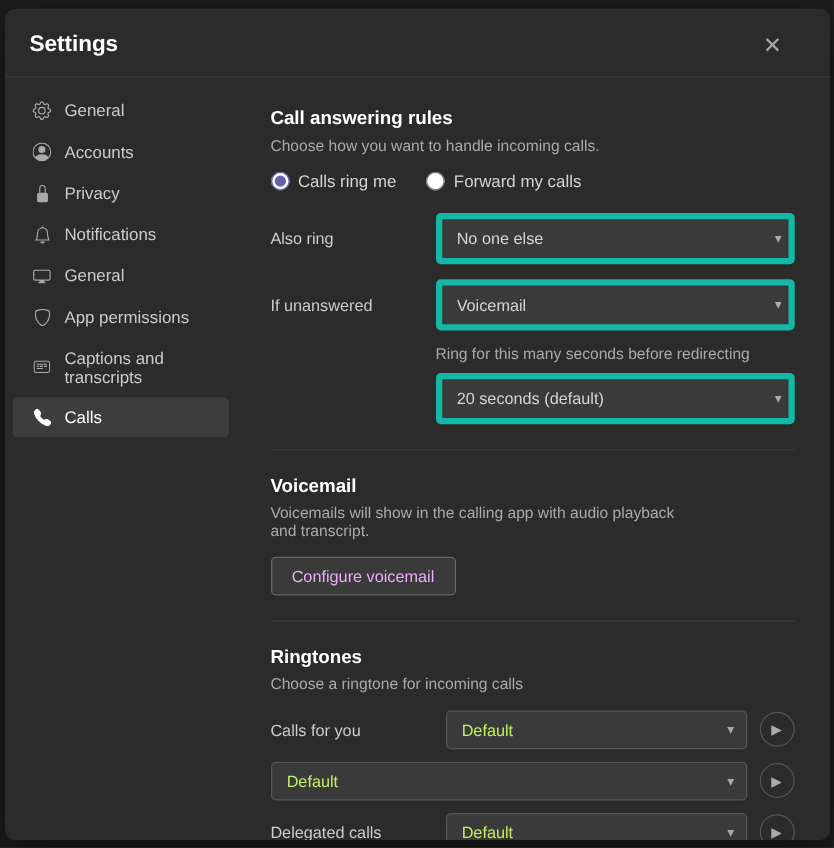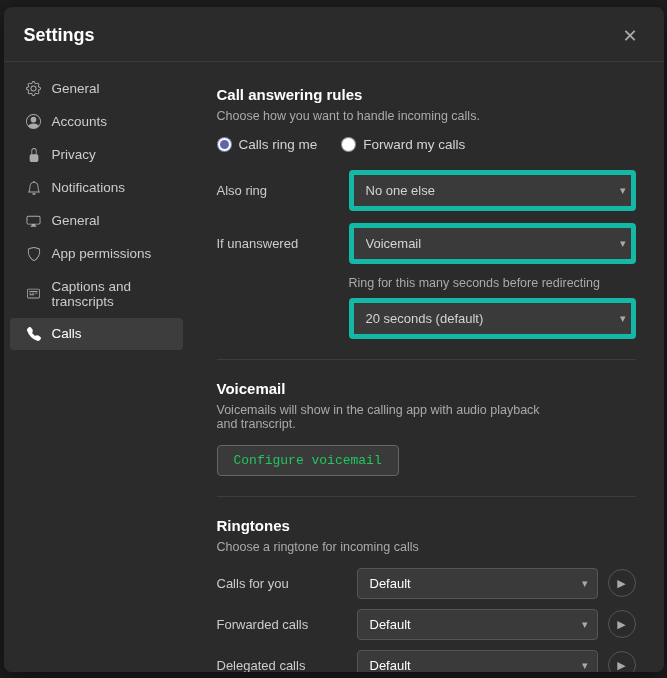--- a/index.html
+++ b/index.html
@@ -21,21 +21,21 @@
       border-radius: 8px;
       display: flex;
       flex-direction: column;
       overflow: hidden;
       box-shadow: 0 8px 32px rgba(0,0,0,0.6);
     }
     .modal-header {
       display: flex;
       align-items: center;
       justify-content: space-between;
-      padding: 14px 20px 10px 20px;
+      padding: 14px 32px 10px 20px;
       border-bottom: 1px solid #3a3a3a;
       flex-shrink: 0;
     }
     .modal-title {
       font-size: 18px;
       font-weight: 600;
       color: #ffffff;
     }
     .close-btn {
       background: none;
@@ -175,27 +175,26 @@
     }
     .voicemail-desc {
       font-size: 12.5px;
       color: #aaaaaa;
       margin-bottom: 14px;
       max-width: 340px;
     }
     .configure-btn {
       background: #3a3a3a;
       border: 1px solid #666;
-      color: #22c55e;
+      color: #f0abfc;
       padding: 7px 16px;
       border-radius: 4px;
       font-size: 13px;
       cursor: pointer;
       margin-bottom: 0;
-      font-family: Liberation Mono, monospace;
     }
     .ringtones-desc {
       font-size: 12.5px;
       color: #aaaaaa;
       margin-bottom: 14px;
     }
     .ringtone-row {
       display: flex;
       align-items: center;
       margin-bottom: 10px;
@@ -211,21 +210,21 @@
       flex: 1;
       position: relative;
       display: flex;
       align-items: center;
     }
     .ringtone-select-wrap select {
       width: 100%;
       background: #3a3a3a;
       border: 1px solid #555;
       border-radius: 4px;
-      color: #ffffff;
+      color: #bef264;
       padding: 7px 32px 7px 12px;
       font-size: 13px;
       appearance: none;
       -webkit-appearance: none;
       cursor: pointer;
     }
     .ringtone-play-btn {
       width: 28px;
       height: 28px;
       background: none;
@@ -415,21 +414,20 @@
               <option>Silk</option>
             </select>
             <span class="select-arrow">▾</span>
           </div>
           <button class="ringtone-play-btn">
             <span>▶</span>
           </button>
         </div>
 
         <div class="ringtone-row">
-          <span class="ringtone-label">Forwarded calls</span>
           <div class="ringtone-select-wrap">
             <select>
               <option selected="">Default</option>
               <option>Chime</option>
               <option>Classic</option>
               <option>Echo</option>
               <option>Pinball</option>
               <option>Ripple</option>
               <option>Silk</option>
             </select>

